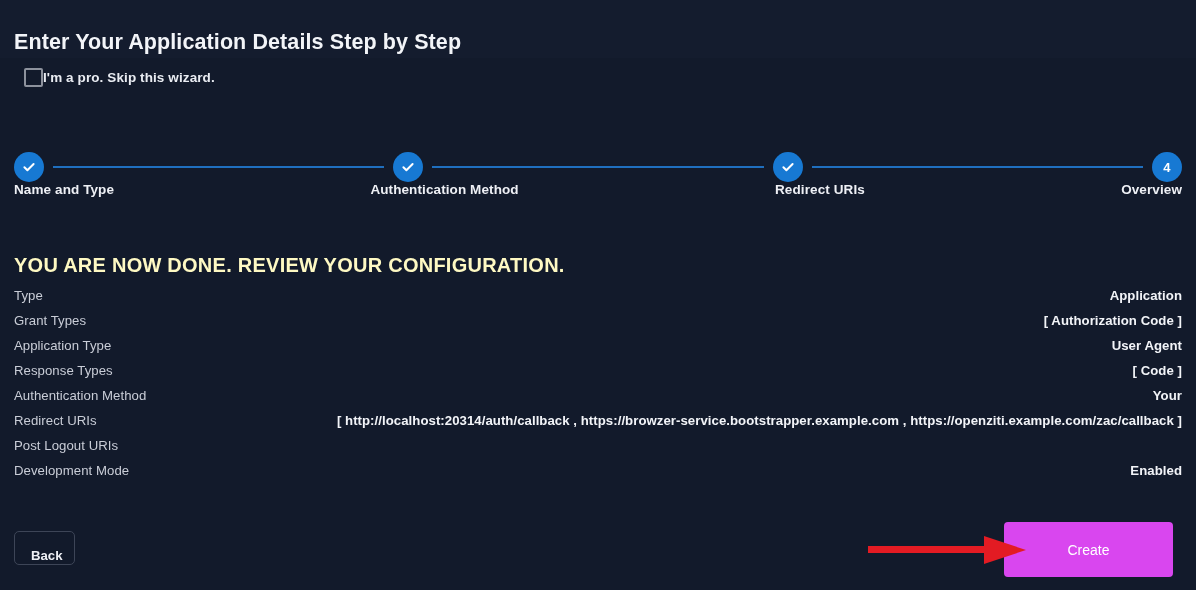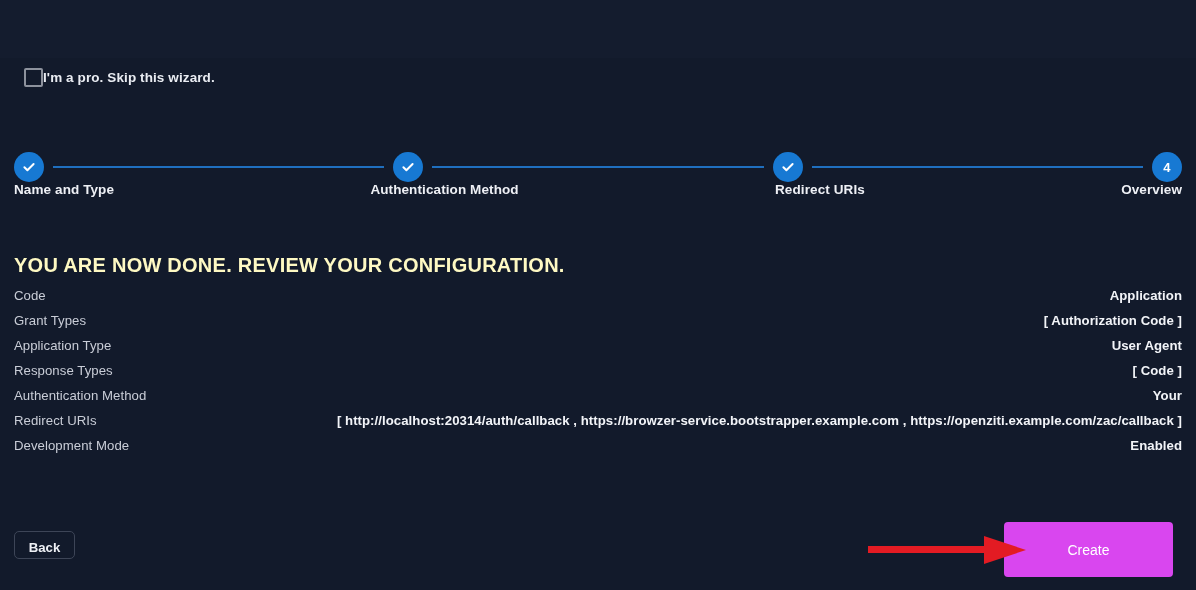--- a/index.html
+++ b/index.html
@@ -168,21 +168,21 @@
     width: 61px;
     height: 28px;
     border: 1px solid #3d4557;
     border-radius: 5px;
     background: transparent;
     color: #eef0f5;
     font-family: "Liberation Sans", sans-serif;
     font-size: 13.2px;
     font-weight: bold;
     cursor: pointer;
-    padding: 8px;
+    padding: 16px;
   }
   .btn-create {
     position: absolute;
     left: 1004px;
     top: 522px;
     width: 169px;
     height: 55px;
     border: none;
     border-radius: 4px;
     background: #d946ef;
@@ -205,20 +205,21 @@
     z-index: 5;
   }
 </style>
 </head>
 <body>
 
 <div class="page">
 
   <div class="header-band"></div>
 
+  <h1 class="page-title">Enter Your Application Details Step by Step</h1>
 
   <div class="skip-row">
     <span class="checkbox"></span>
     <span class="skip-label">I'm a pro. Skip this wizard.</span>
   </div>
 
   <div class="stepper">
     <div class="stepper-track">
 
       <div class="step-node done">
@@ -257,21 +258,21 @@
       <span class="step-label">Redirect URIs</span>
       <span class="step-label">Overview</span>
     </div>
   </div>
 
   <div class="review-heading">YOU ARE NOW DONE. REVIEW YOUR CONFIGURATION.</div>
 
   <div class="summary">
 
     <div class="summary-row">
-      <span class="summary-label">Code</span>
+      <span class="summary-label">Type</span>
       <span class="summary-value">Application</span>
     </div>
 
     <div class="summary-row">
       <span class="summary-label">Grant Types</span>
       <span class="summary-value">[ Authorization Code ]</span>
     </div>
 
     <div class="summary-row">
       <span class="summary-label">Application Type</span>
@@ -286,20 +287,24 @@
     <div class="summary-row">
       <span class="summary-label">Authentication Method</span>
       <span class="summary-value">Your</span>
     </div>
 
     <div class="summary-row">
       <span class="summary-label">Redirect URIs</span>
       <span class="summary-value">[ http://localhost:20314/auth/callback , https://browzer-service.bootstrapper.example.com , https://openziti.example.com/zac/callback ]</span>
     </div>
 
+    <div class="summary-row">
+      <span class="summary-label">Post Logout URIs</span>
+      <span class="summary-value"></span>
+    </div>
 
     <div class="summary-row">
       <span class="summary-label">Development Mode</span>
       <span class="summary-value">Enabled</span>
     </div>
 
   </div>
 
   <button class="btn-back">Back</button>
 

